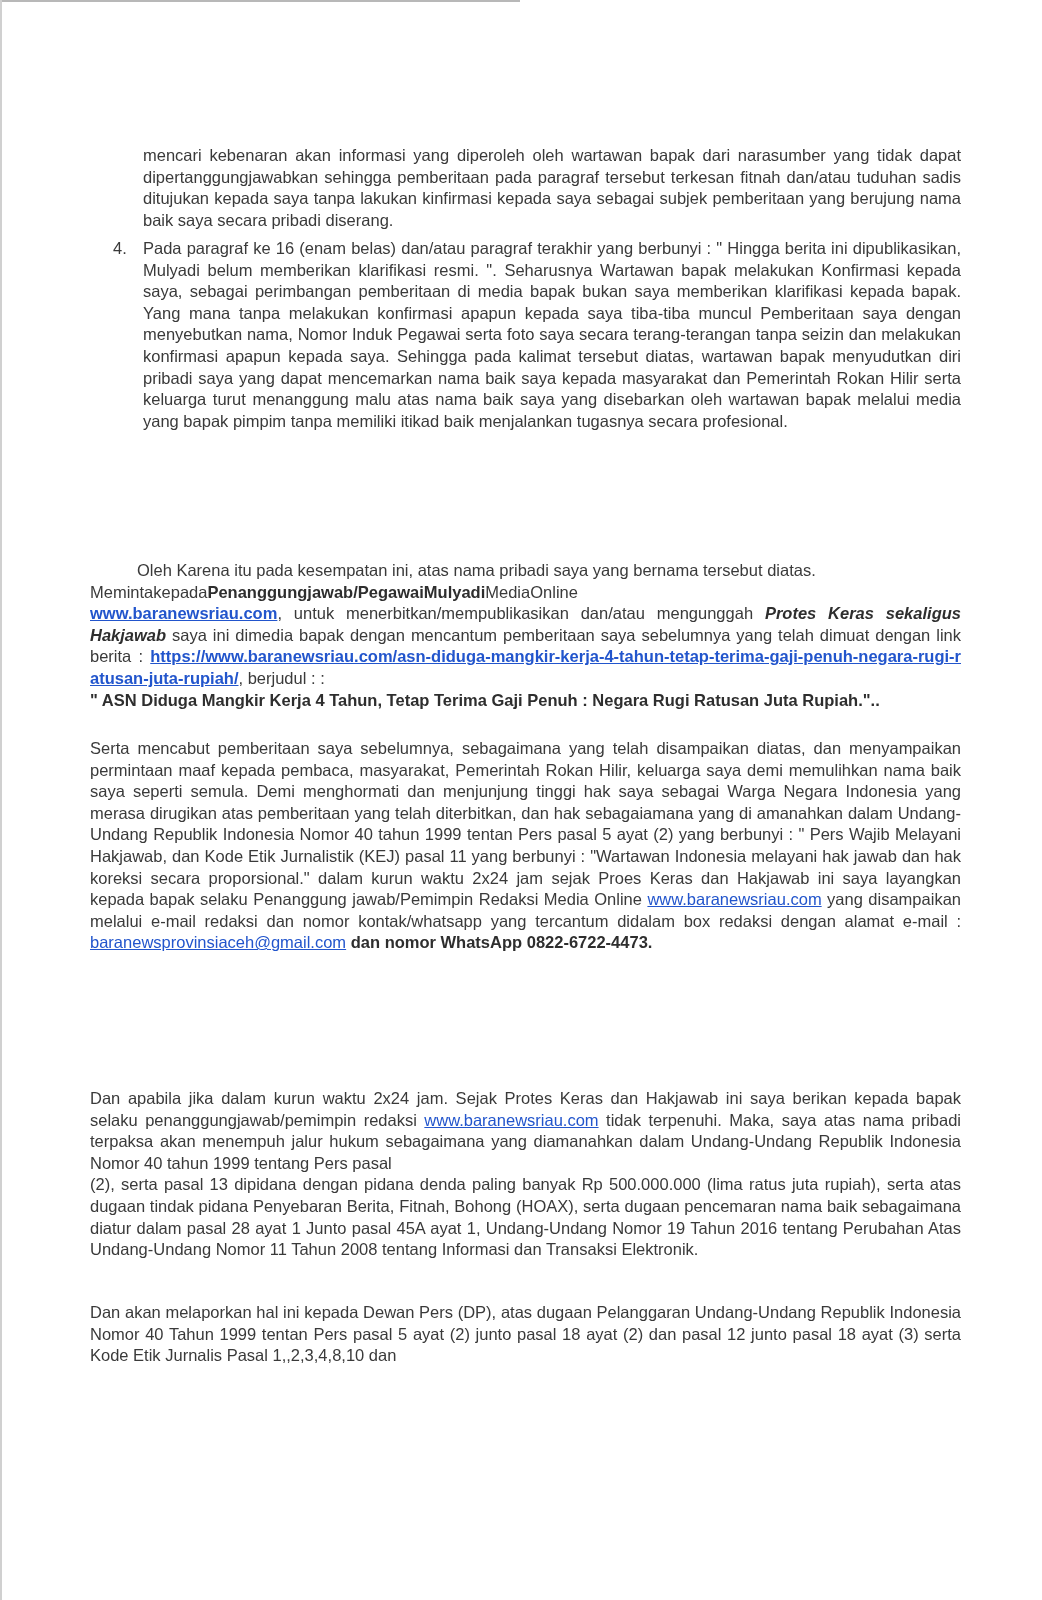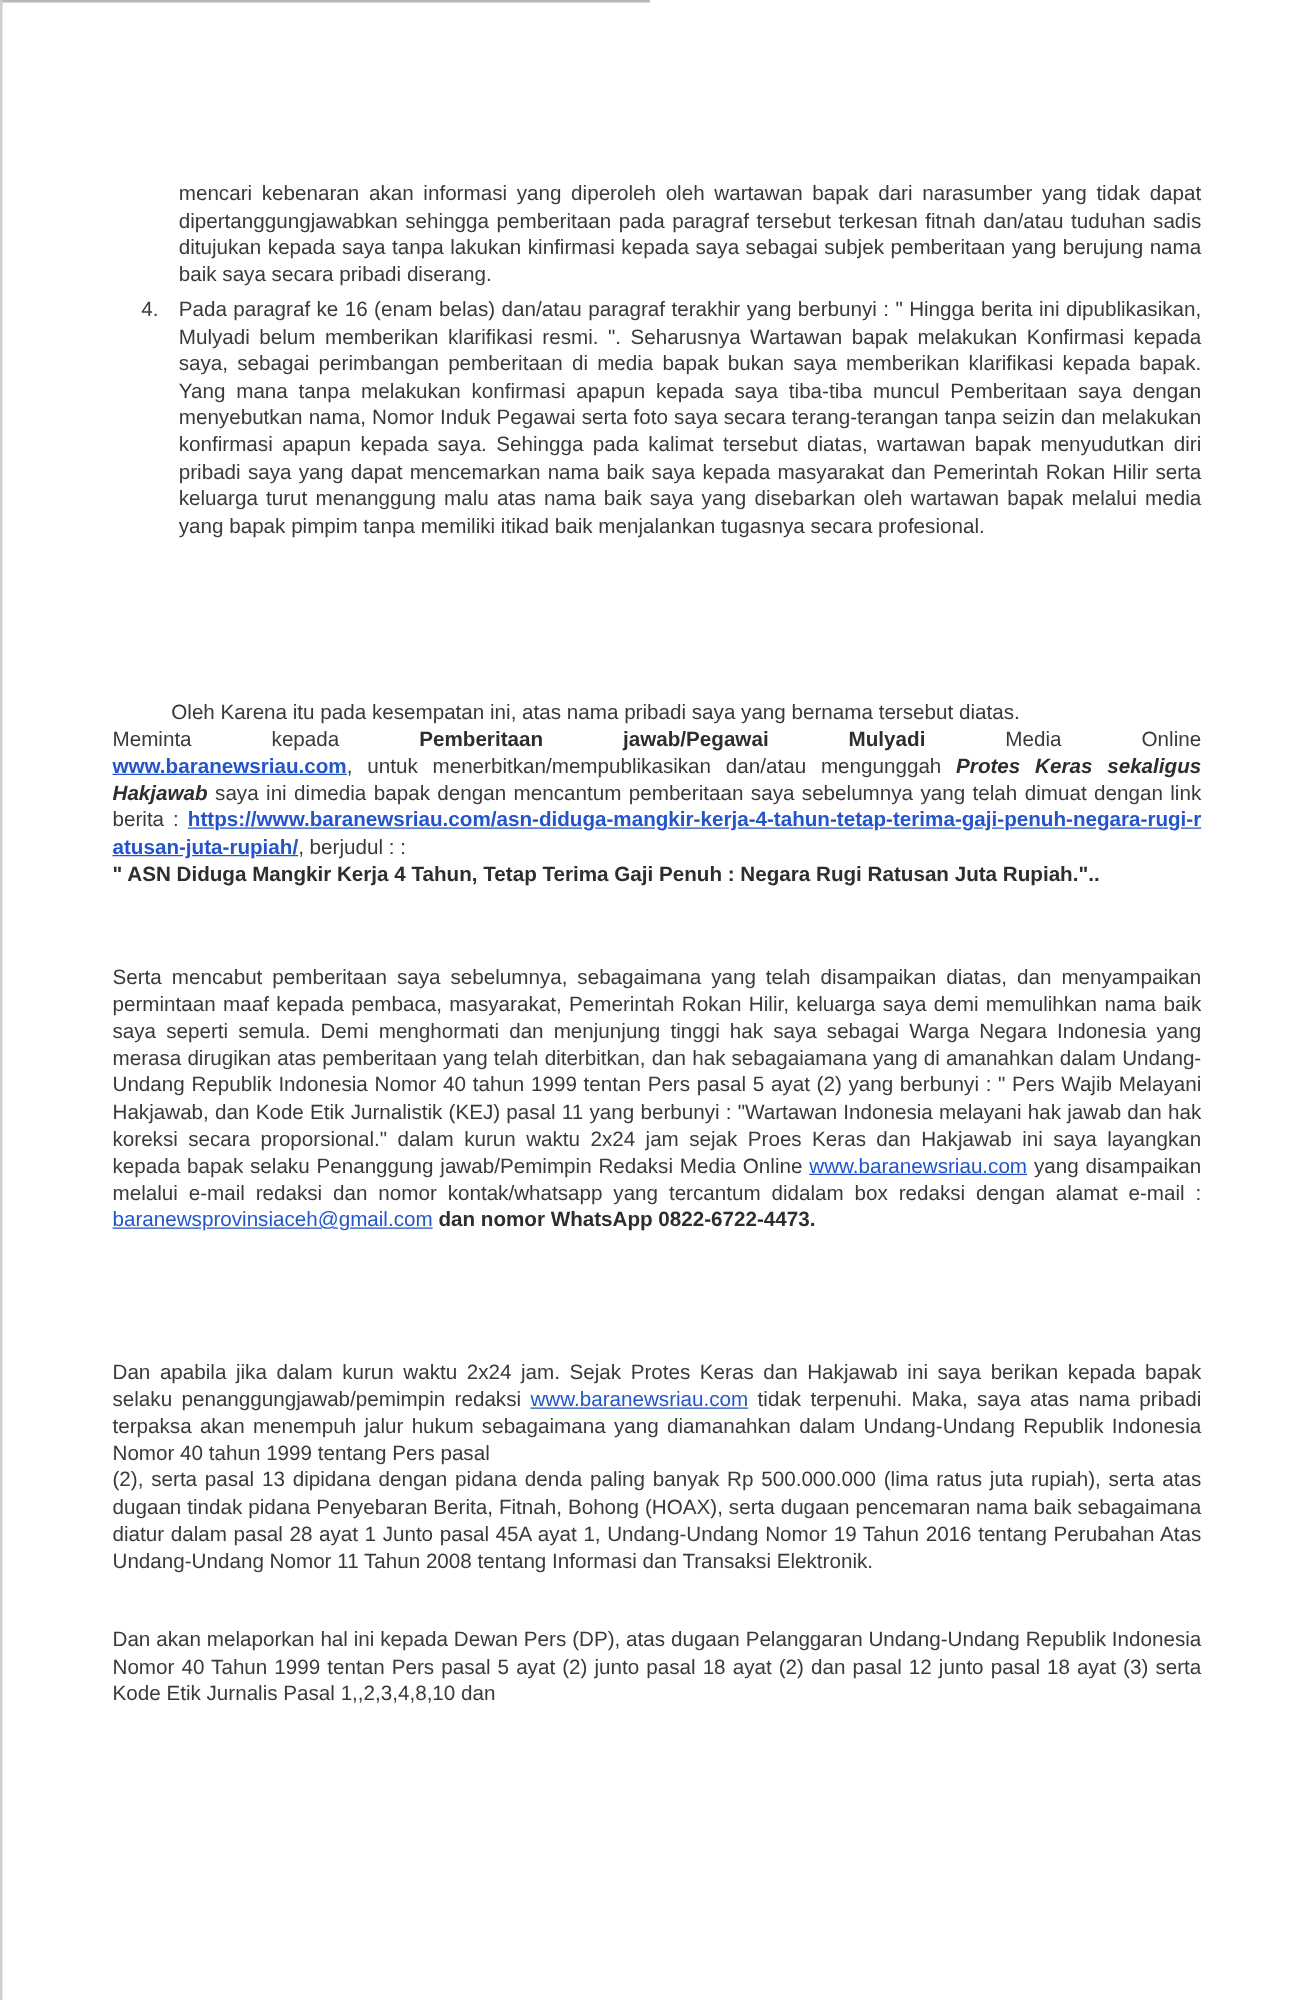--- a/index.html
+++ b/index.html
@@ -10,29 +10,29 @@
   .page-edge-top { position: absolute; left: 0; top: 0; width: 520px; height: 2px; background: #b8b8b8; }
   .page-edge-left { position: absolute; left: 0; top: 0; width: 2px; height: 1600px; background: #d0d0d0; }
   .block { position: absolute; font-size: 16.5px; line-height: 21.6px; text-align: justify; }
   .block p { margin: 0; }
   .cont { left: 143px; top: 97px; width: 818px; margin-top: 48px; }
   .item4 { left: 113px; top: 238px; width: 848px; }
   .item4 .num { position: absolute; left: 0; top: 0; }
   .item4 .body { margin-left: 30px; }
   .oleh { left: 90px; top: 520px; width: 871px; margin-top: 40px; }
   .oleh .first { text-indent: 47px; }
-  .serta { left: 90px; top: 772px; width: 871px; }
+  .serta { left: 90px; top: 738px; width: 871px; }
   .danapabila { left: 90px; top: 1088px; width: 871px; }
   .small { font-size: 15px; }
   .danakan { left: 90px; top: 1302px; width: 871px; }
   a, .link { color: #2255cc; text-decoration: underline; }
   .linkbold { color: #2255cc; text-decoration: underline; font-weight: bold; }
   b { color: #2e2e2e; }
   .bi { font-weight: bold; font-style: italic; color: #2e2e2e; }
-  .spread { display: flex; justify-content: space-between; }
+  .spread { display: flex; }
 </style>
 </head>
 <body>
 
 <div class="page-edge-top"></div>
 <div class="page-edge-left"></div>
 
 <div class="block cont">
   <p>mencari kebenaran akan informasi yang diperoleh oleh wartawan bapak dari narasumber yang tidak dapat dipertanggungjawabkan sehingga pemberitaan pada paragraf tersebut terkesan fitnah dan/atau tuduhan sadis ditujukan kepada saya tanpa lakukan kinfirmasi kepada saya sebagai subjek pemberitaan yang berujung nama baik saya secara pribadi diserang.</p>
 </div>
@@ -40,21 +40,21 @@
 <div class="block item4">
   <span class="num">4.</span>
   <p class="body">Pada paragraf ke 16 (enam belas) dan/atau paragraf terakhir yang berbunyi : " Hingga berita ini dipublikasikan, Mulyadi belum memberikan klarifikasi resmi. ". Seharusnya Wartawan bapak melakukan Konfirmasi kepada saya, sebagai perimbangan pemberitaan di media bapak bukan saya memberikan klarifikasi kepada bapak. Yang mana tanpa melakukan konfirmasi apapun kepada saya tiba-tiba muncul Pemberitaan saya dengan menyebutkan nama, Nomor Induk Pegawai serta foto saya secara terang-terangan tanpa seizin dan melakukan konfirmasi apapun kepada saya. Sehingga pada kalimat tersebut diatas, wartawan bapak menyudutkan diri pribadi saya yang dapat mencemarkan nama baik saya kepada masyarakat dan Pemerintah Rokan Hilir serta keluarga turut menanggung malu atas nama baik saya yang disebarkan oleh wartawan bapak melalui media yang bapak pimpim tanpa memiliki itikad baik menjalankan tugasnya secara profesional.</p>
 </div>
 
 <div class="block oleh">
   <p class="first">Oleh Karena itu pada kesempatan ini, atas nama pribadi saya yang bernama tersebut diatas.</p>
   <div class="spread">
     <span>Meminta</span>
     <span>kepada</span>
-    <b>Pemberitaan</b>
+    <b>Penanggung</b>
     <b>jawab/Pegawai</b>
     <b>Mulyadi</b>
     <span>Media</span>
     <span>Online</span>
   </div>
   <p><span class="linkbold">www.baranewsriau.com</span><span>, untuk menerbitkan/mempublikasikan dan/atau mengunggah </span><span class="bi">Protes Keras sekaligus Hakjawab</span><span> saya ini dimedia bapak dengan mencantum pemberitaan saya sebelumnya yang telah dimuat dengan link berita : </span><span class="linkbold" style="word-break:break-all;">https://www.baranewsriau.com/asn-diduga-mangkir-kerja-4-tahun-tetap-terima-gaji-penuh-negara-rugi-ratusan-juta-rupiah/</span><span>, berjudul : :</span></p>
   <p><b>" ASN Diduga Mangkir Kerja 4 Tahun, Tetap Terima Gaji Penuh : Negara Rugi Ratusan Juta Rupiah."..</b></p>
 </div>
 
 <div class="block serta">

